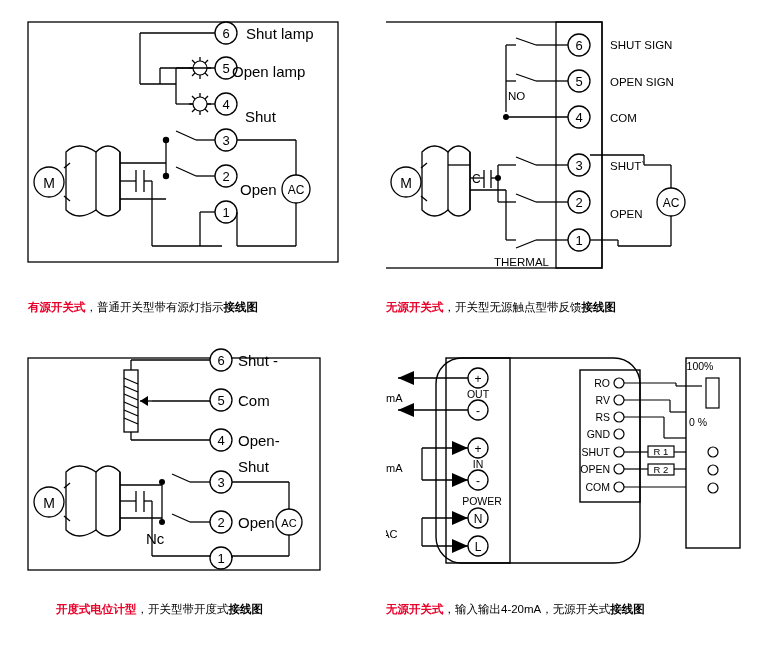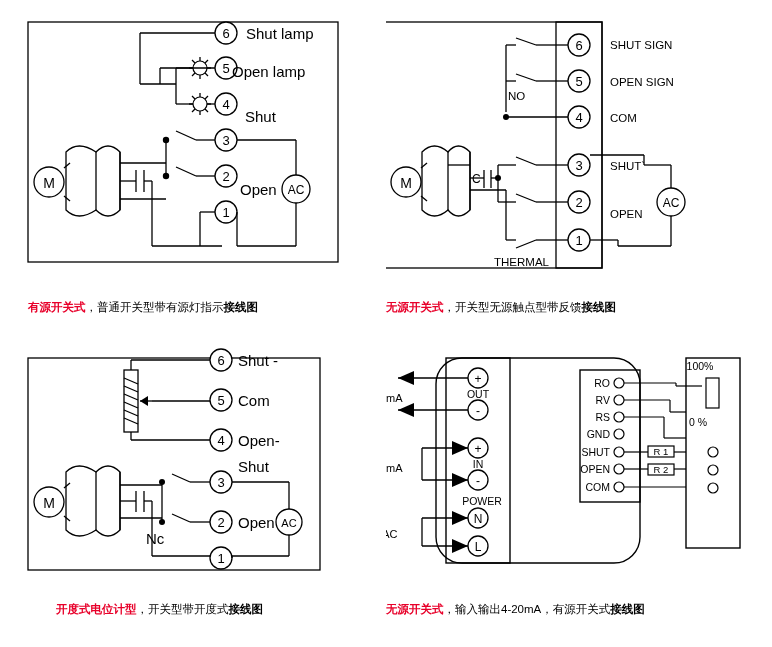--- a/index.html
+++ b/index.html
@@ -457,15 +457,15 @@
       <circle cx="327" cy="140" r="5"></circle>
       <circle cx="327" cy="158" r="5"></circle>
     </g>
     <g font-size="10.5" fill="#000">
       <text x="314" y="40" text-anchor="middle">100%</text>
       <text x="312" y="96" text-anchor="middle">0 %</text>
     </g>
   </svg>
 
   <div class="caption" style="left:0px; top:272px;">
-    <span class="red">无源开关式</span><span>，输入输出4-20mA，有源开关式</span><span class="bold">接线图</span>
+    <span class="red">无源开关式</span><span>，输入输出4-20mA，无源开关式</span><span class="bold">接线图</span>
   </div>
 </div>
 
 </body></html>

